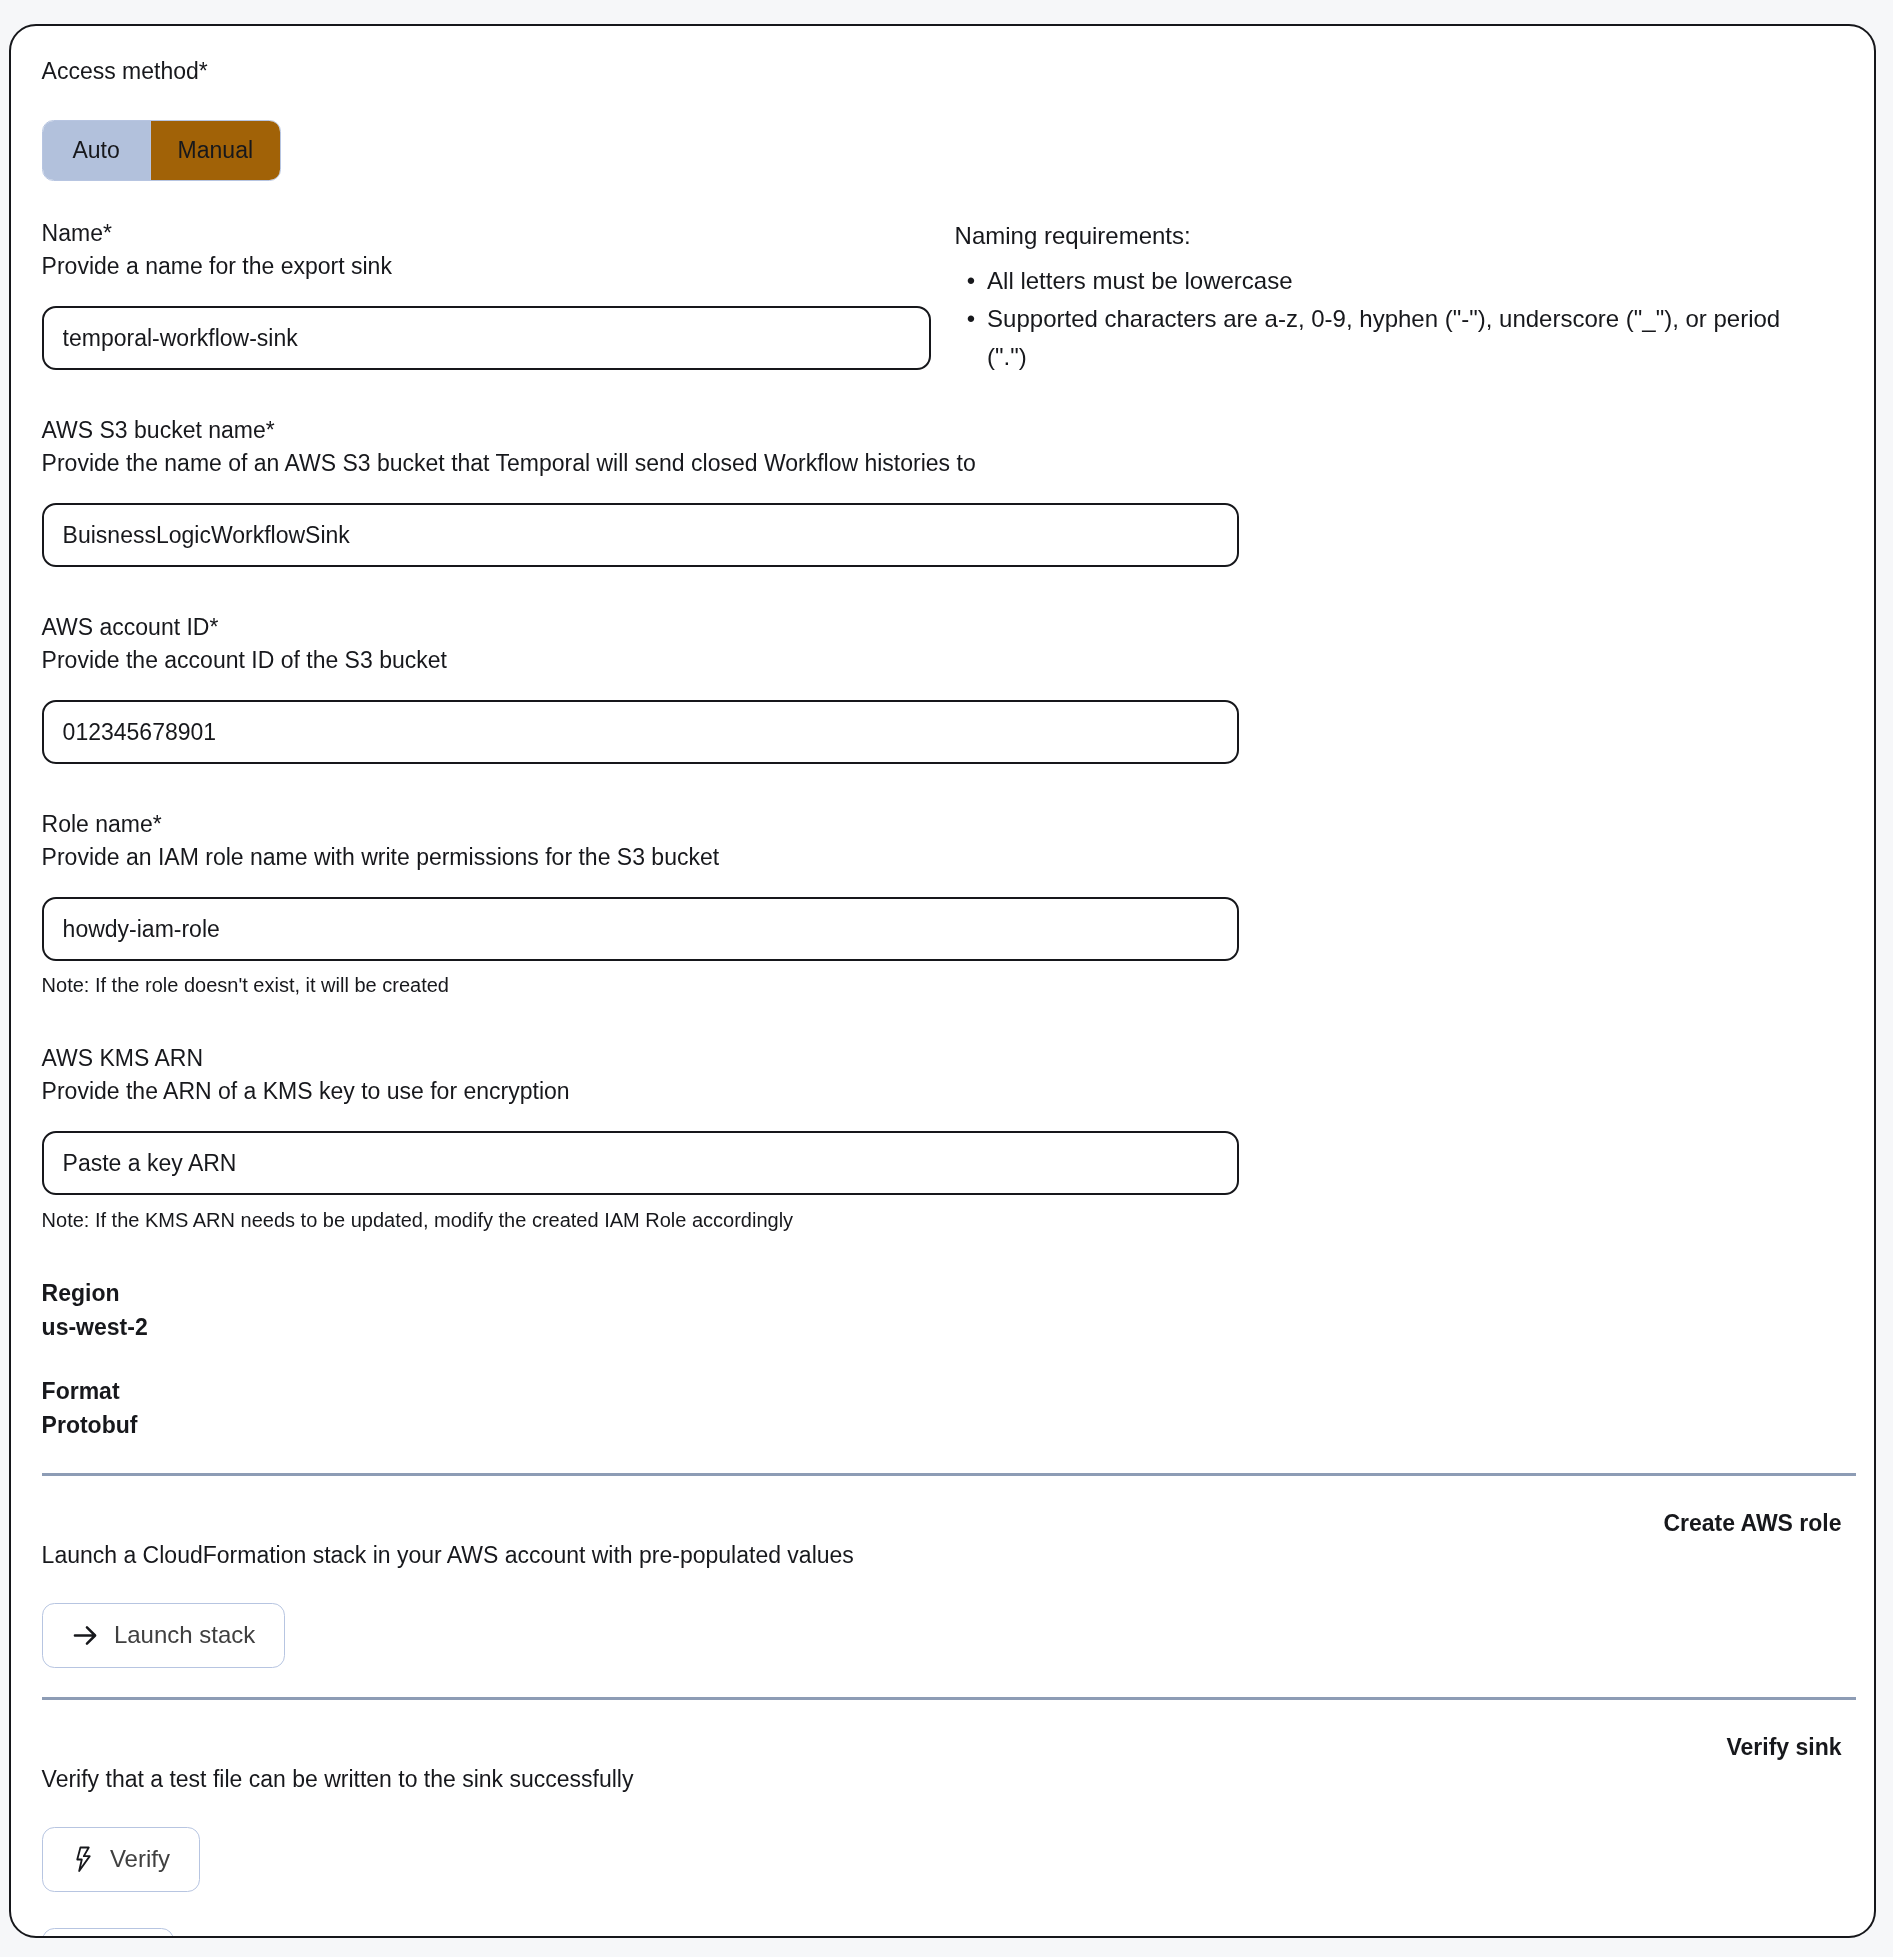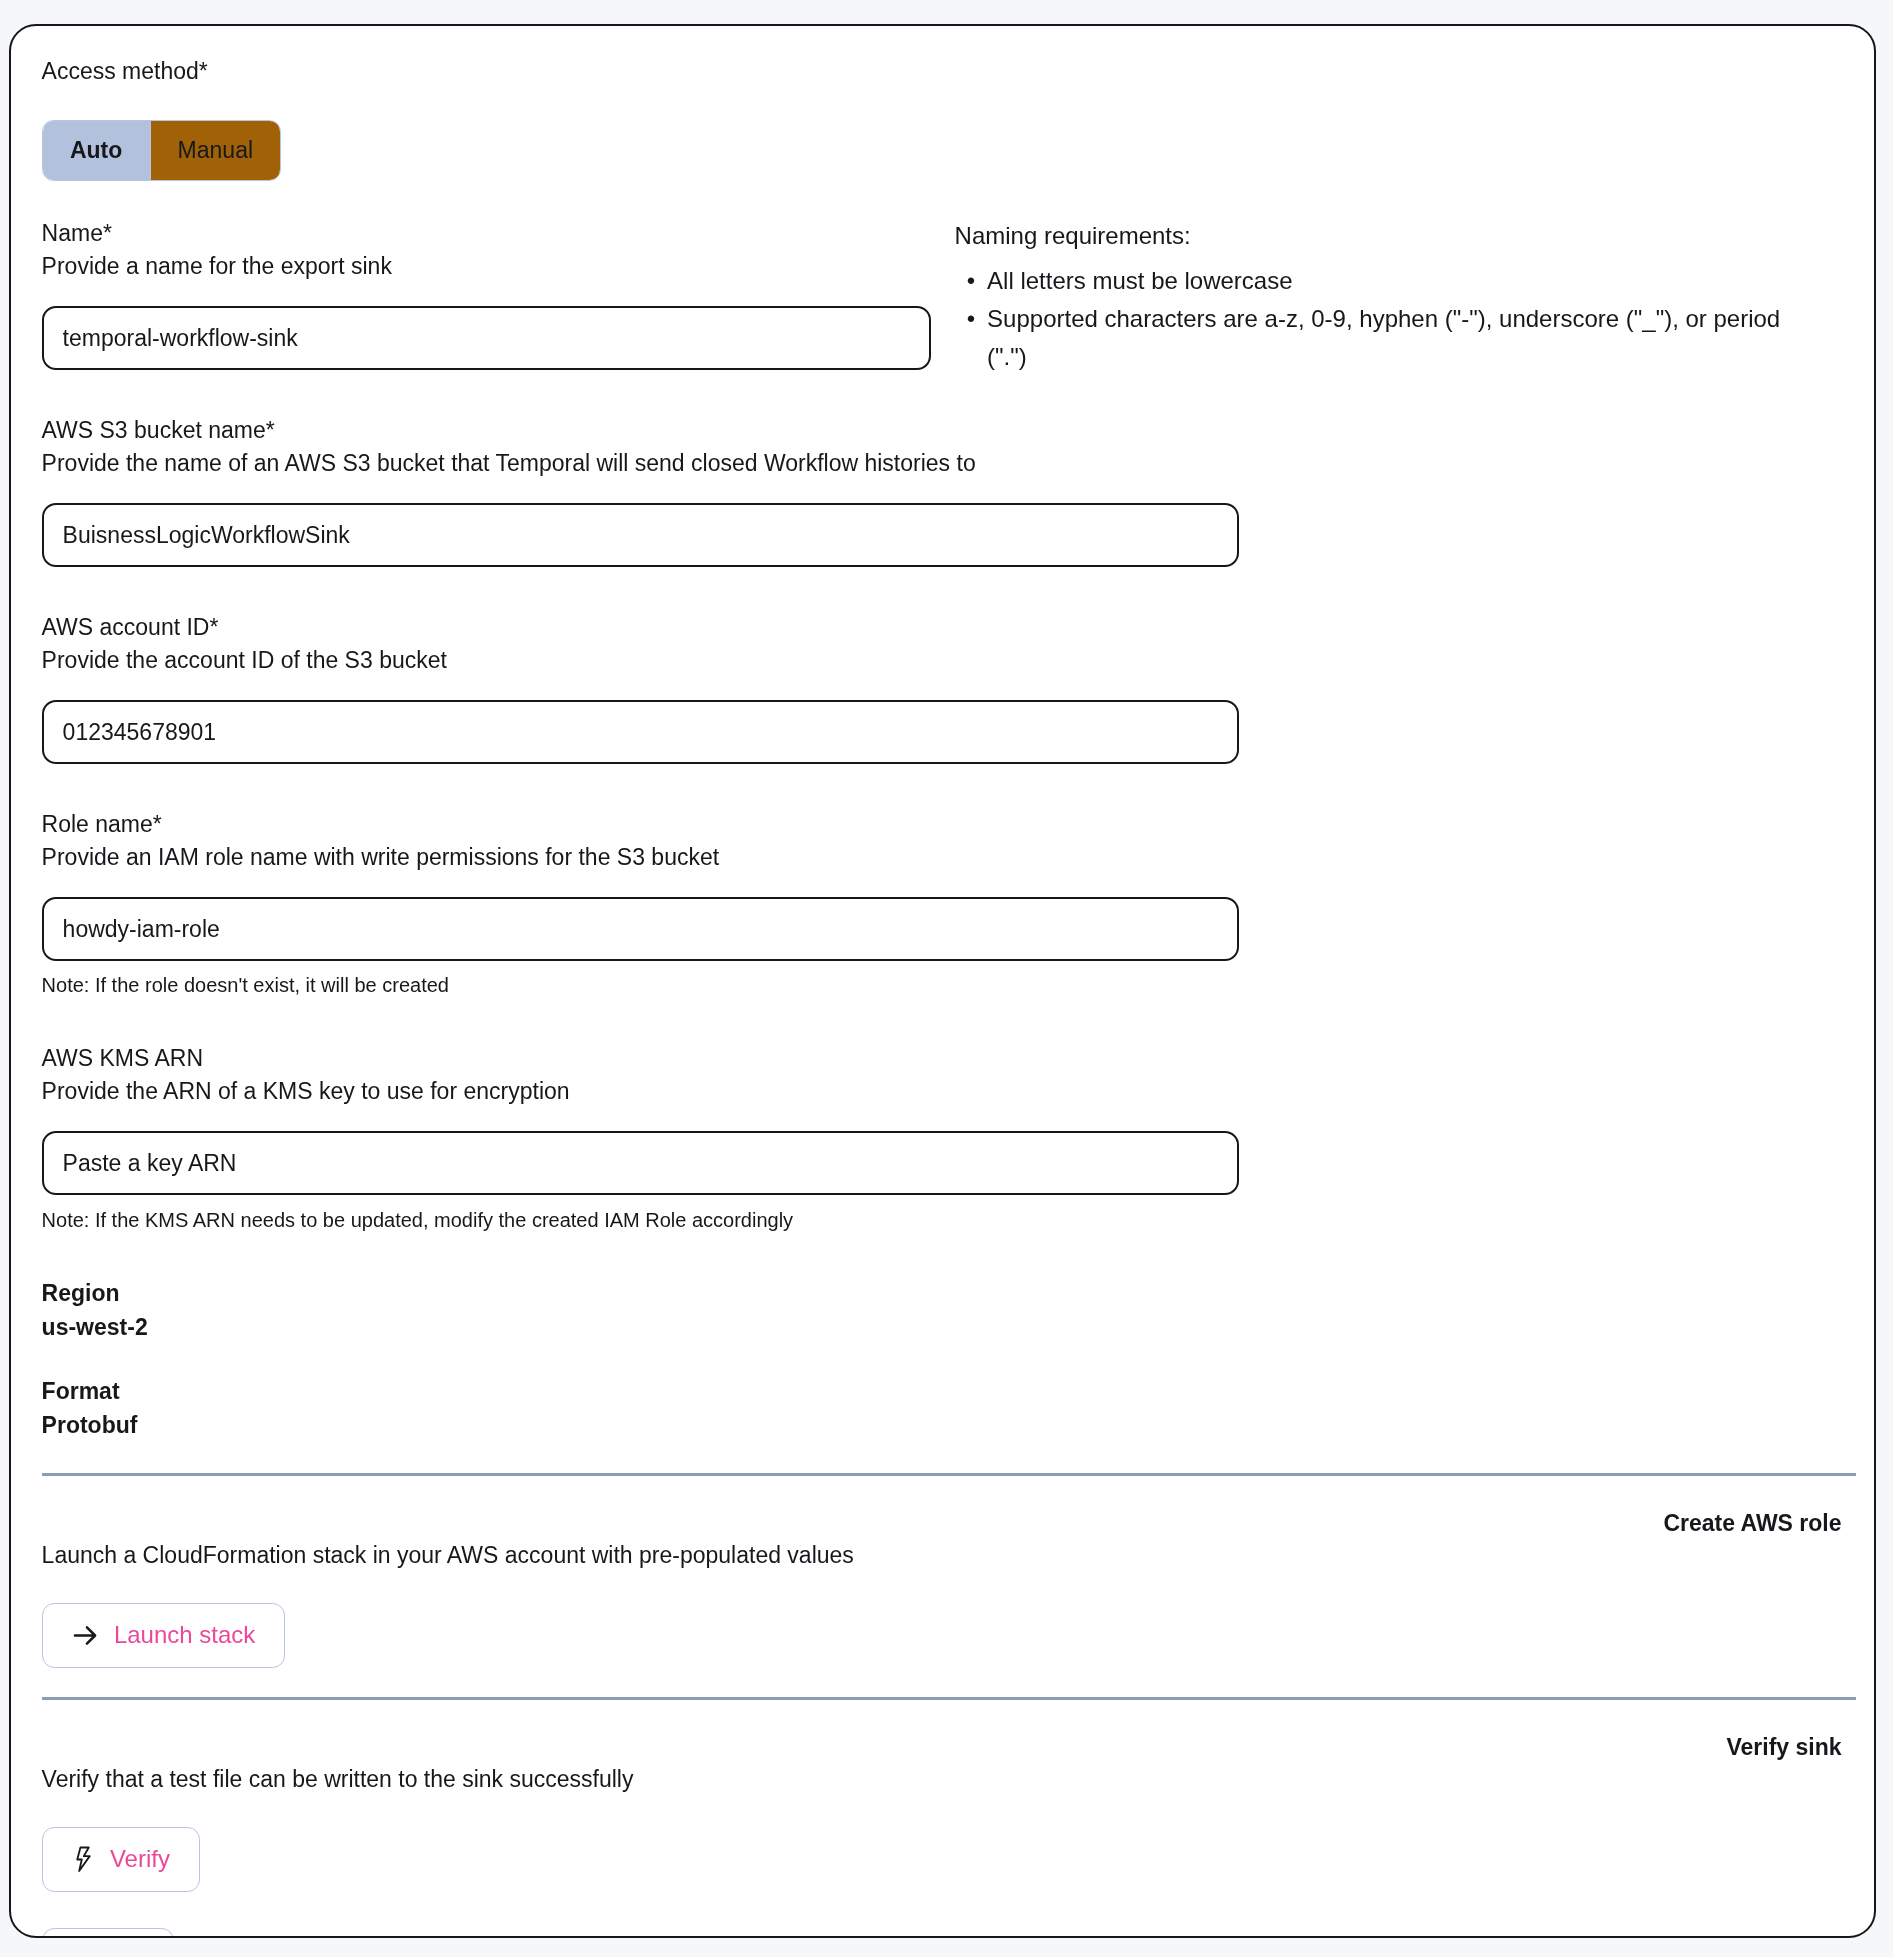--- a/index.html
+++ b/index.html
@@ -22,21 +22,21 @@
   .lbl, .desc { font-size: 23px; line-height: 32.5px; }
   .section-title { font-size: 23px; line-height: 32.5px; font-weight: 700; text-align: right; }
   .note { font-size: 20px; line-height: 25px; margin-top: 12.4px; }
 
   
   .seg-group { margin-top: 32.5px; margin-bottom: 36px; display: inline-flex;
     border: 1.9px solid #b7c5e1; border-radius: 11.5px; overflow: hidden; background: #fff; }
   .seg { min-width: 107px; height: 59px; display: flex; align-items: center; justify-content: center;
     font-size: 23px; padding: 0 27px; cursor: pointer; background: #a16207; border: none;
     color: #17181c; font-family: inherit; }
-  .seg.selected { background: #b2c1dc; font-weight: bold; }
+  .seg.selected { background: #b2c1dc; }
   .seg + .seg { border-left: 1.9px solid #b7c5e1; }
 
   .two-col { display: flex; gap: 19px; }
   .col-left { width: 894px; flex: 0 0 auto; }
   .col-right { flex: 1; padding-top: 1.9px; }
 
   .field { margin-bottom: 44px; }
   .text-input {
     display: block;
     margin-top: 24px;
@@ -65,21 +65,21 @@
 
   .divider { border: none; border-top: 3.8px solid #8d9cb5; margin: 29px 0 31px 0; width: 1814px; }
 
   .action-btn {
     margin-top: 31px;
     display: inline-flex; align-items: center; gap: 15.3px;
     height: 65px; padding: 0 29px;
     background: #fff;
     border: 1.9px solid #b7c5e1;
     border-radius: 12.4px;
-    font-size: 24px; color: #ec4899;
+    font-size: 24px; color: #404040;
     font-family: inherit;
     cursor: pointer;
   }
   .action-btn svg { display: block; }
 
   .footer { margin-top: 36px; display: flex; align-items: center; justify-content: space-between; padding-right: 31px; }
   .create-btn {
     display: inline-flex; align-items: center; justify-content: center;
     height: 64px; padding: 0 29px;
     background: #fff; border: 1.9px solid #b7c5e1; border-radius: 12.4px;

